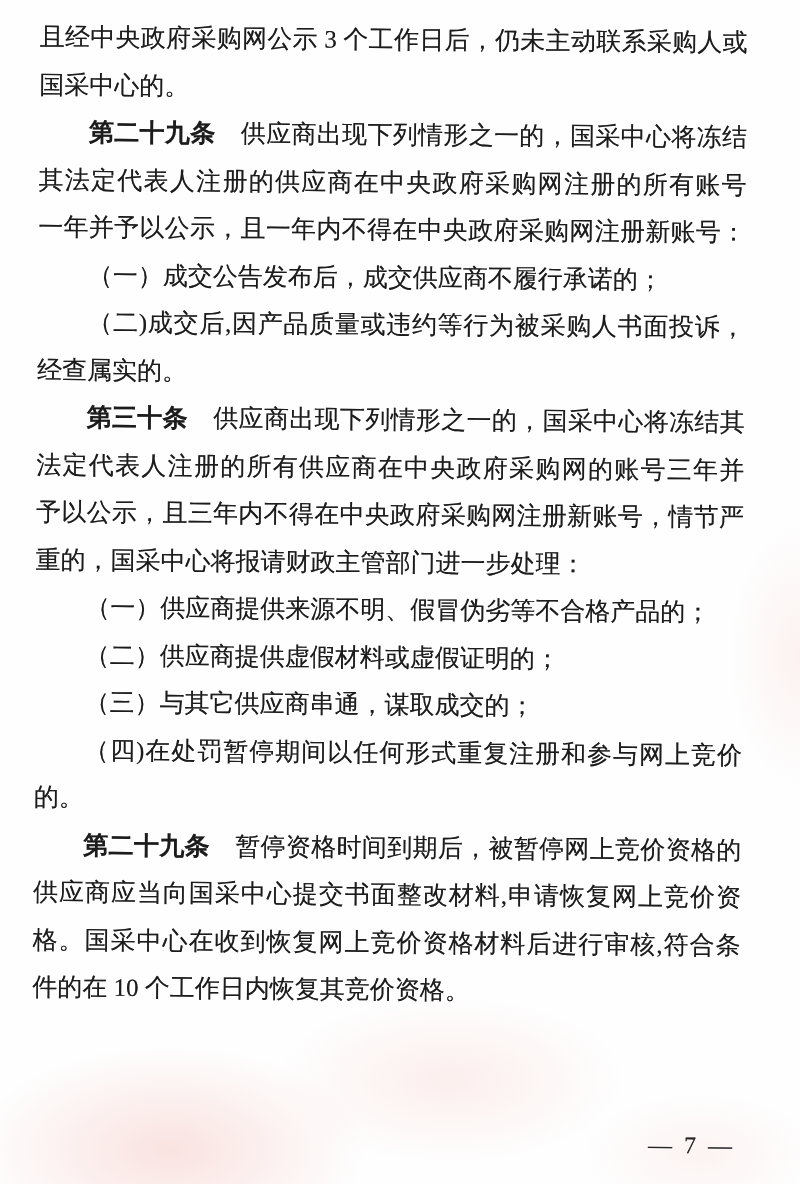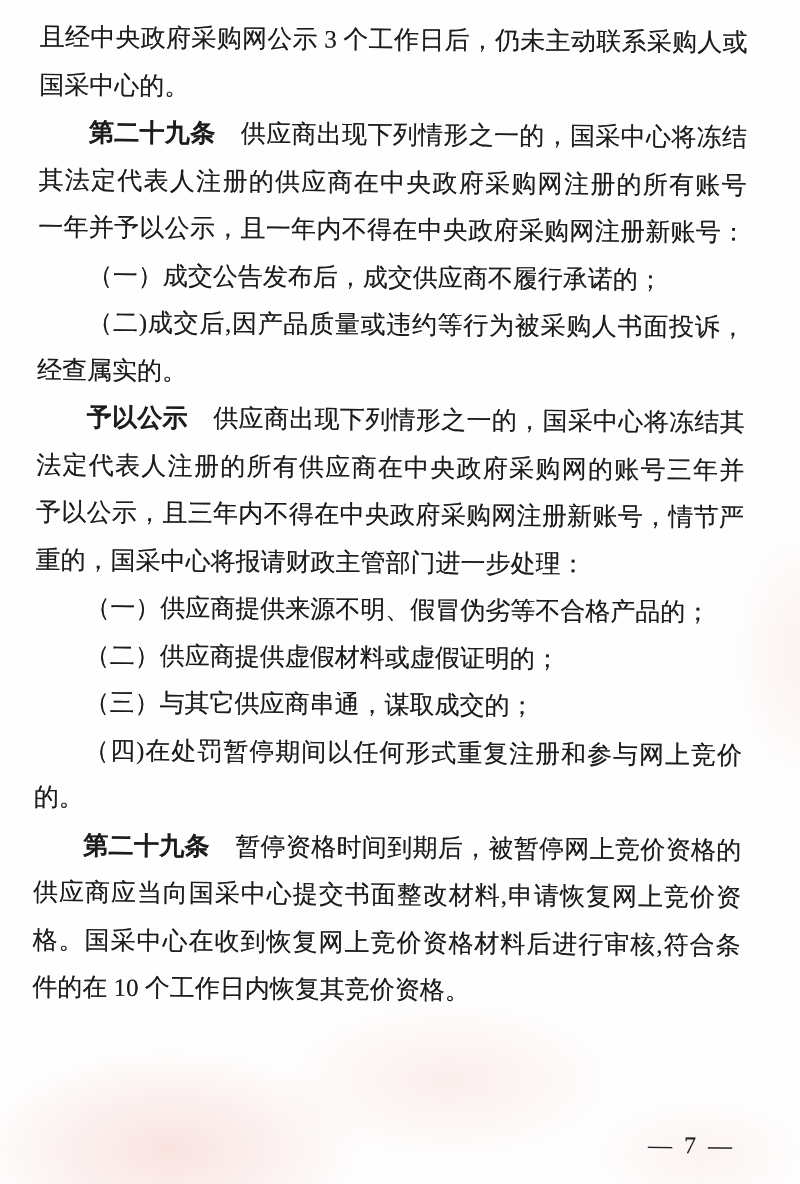--- a/index.html
+++ b/index.html
@@ -61,21 +61,21 @@
         <div class="line j">一年并予以公示，且一年内不得在中央政府采购网注册新账号：</div>
       </div>
       <div class="para">
         <div class="line indent">（一）成交公告发布后，成交供应商不履行承诺的；</div>
       </div>
       <div class="para">
         <div class="line j indent">（二)成交后,因产品质量或违约等行为被采购人书面投诉，</div>
         <div class="line">经查属实的。</div>
       </div>
       <div class="para">
-        <div class="line j indent"><b class="article-head">予以公示</b>　供应商出现下列情形之一的，国采中心将冻结其</div>
+        <div class="line j indent"><b class="article-head">第三十条</b>　供应商出现下列情形之一的，国采中心将冻结其</div>
         <div class="line j">法定代表人注册的所有供应商在中央政府采购网的账号三年并</div>
         <div class="line j">予以公示，且三年内不得在中央政府采购网注册新账号，情节严</div>
         <div class="line">重的，国采中心将报请财政主管部门进一步处理：</div>
       </div>
       <div class="para">
         <div class="line indent">（一）供应商提供来源不明、假冒伪劣等不合格产品的；</div>
       </div>
       <div class="para">
         <div class="line indent">（二）供应商提供虚假材料或虚假证明的；</div>
       </div>

